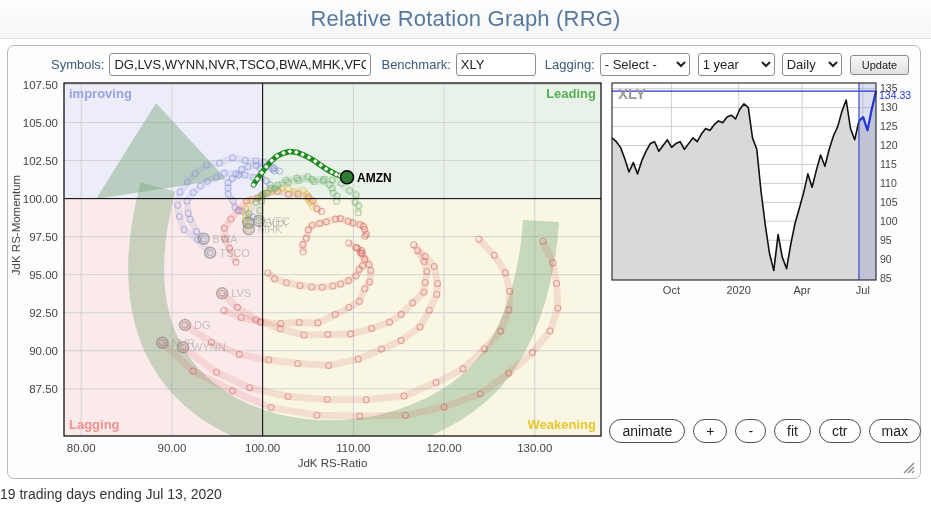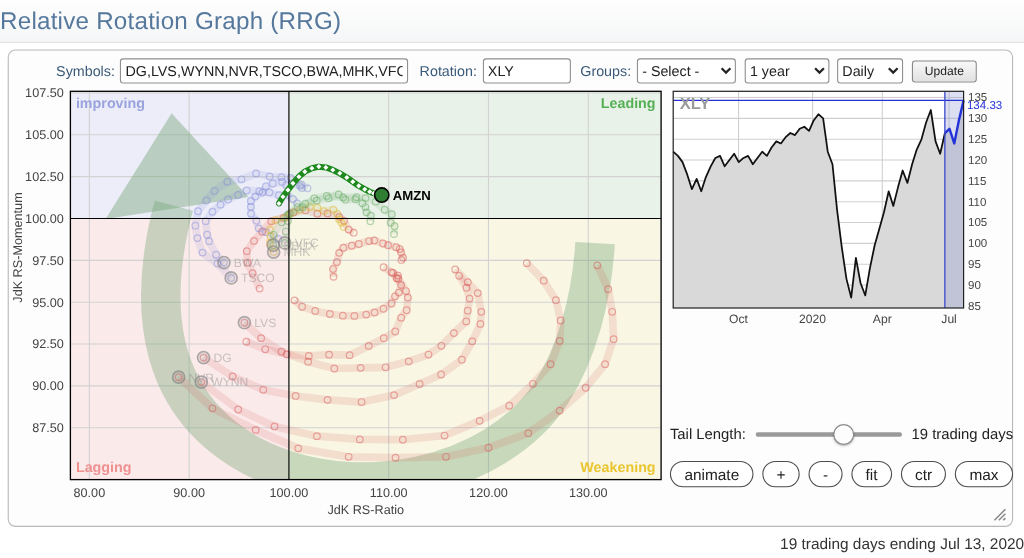--- a/index.html
+++ b/index.html
@@ -1,18 +1,18 @@
 <!DOCTYPE html>
 <html><head>
 <meta charset="utf-8">
 <style>
   html,body{margin:0;padding:0}
   body{width:931px;height:507px;position:relative;overflow:hidden;background:#fff;
        font-family:"Liberation Sans",sans-serif;color:#222}
-  .header{height:38px;background:linear-gradient(#fefefe,#f5f6f7);border-bottom:1px solid #e0e0e0;text-align:left}
+  .header{height:38px;background:linear-gradient(#fefefe,#f5f6f7);border-bottom:1px solid #e0e0e0;text-align:center}
   .header h1{margin:0;line-height:38px;font-size:22px;font-weight:400;color:#56789c;letter-spacing:.2px}
 
   .panel{position:absolute;left:7px;top:45px;width:914px;height:434px;box-sizing:border-box;
          border:1px solid #b9b9b9;border-radius:7px;background:#fdfdfe}
 
   .controls{position:absolute;left:0;top:7px;width:100%;display:flex;align-items:center;
             font-size:13px;color:#3a5a78;white-space:nowrap}
   .controls .lbl{flex:0 0 auto}
   .controls input{border:1px solid #8f8f8f;border-radius:3px;padding:2px 4px;height:17px;
                   font:13px "Liberation Sans",sans-serif;color:#222;background:#fff;margin-left:5px}
@@ -23,43 +23,43 @@
 
   .rrg-wrap{position:absolute;left:0;top:29px;width:600px;height:398px}
   .price-wrap{position:absolute;left:600px;top:32px;width:314px;height:232px}
 
   .slider-row{position:absolute;left:601px;top:341px;width:312px;display:flex;align-items:center;
               gap:9px;font-size:13.5px;color:#222}
   .track{flex:1;height:4px;background:#9a9a9a;border-radius:2px;position:relative;cursor:pointer}
   .thumb{position:absolute;left:60%;top:50%;transform:translate(-50%,-50%);width:17px;height:17px;
          border-radius:50%;background:#fdfdfd;border:1px solid #8a8a8a;box-shadow:0 1px 2px rgba(0,0,0,.3)}
 
-  .btns{position:absolute;left:601px;top:373px;width:312px;display:flex;justify-content:center;gap:8px}
+  .btns{position:absolute;left:601px;top:373px;width:312px;display:flex;justify-content:flex-end;gap:8px}
   .pill{border:1.5px solid #4d4d4d;border-radius:15px;background:rgba(255,255,255,.85);
         padding:3px 12px;font-size:14px;color:#222;min-width:20px;cursor:pointer}
 
-  .caption{position:absolute;left:0;top:486px;width:100%;text-align:right;font-size:14px;color:#333}
+  .caption{position:absolute;left:0;top:486px;width:100%;text-align:left;font-size:14px;color:#333}
   .resize{position:absolute;right:5px;bottom:4px;width:13px;height:13px}
   svg text{font-family:"Liberation Sans",sans-serif}
 </style>
 </head>
 <body>
 
 <div class="header">
   <h1>Relative Rotation Graph (RRG)</h1>
 </div>
 
 <div class="panel">
 
   <div class="controls">
     <span class="lbl" style="margin-left:43px">Symbols:</span>
     <input style="width: 252px;" value="DG,LVS,WYNN,NVR,TSCO,BWA,MHK,VFC,SBUX">
-    <span class="lbl" style="margin-left:10px">Rotation:</span>
+    <span class="lbl" style="margin-left:10px">Benchmark:</span>
     <input style="width: 70px;" value="XLY">
-    <span class="lbl" style="margin-left:9px">Groups:</span>
+    <span class="lbl" style="margin-left:9px">Lagging:</span>
     <select style="width:90px">
       <option>- Select -</option>
     </select>
     <select style="width:77px;margin-left:8px">
       <option>1 year</option>
     </select>
     <select style="width:60px;margin-left:7px">
       <option>Daily</option>
     </select>
     <button class="update-btn">Update</button>
@@ -442,27 +442,20 @@
         <text x="270" y="33.125" font-size="10.5" fill="#444">130</text>
         <text x="270" y="14.182692307692308" font-size="10.5" fill="#444">135</text>
         <text x="269" y="21.22096153846149" font-size="10.5" fill="#2433d8">134.33</text>
         <text x="61.4" y="216" text-anchor="middle" font-size="11" fill="#444">Oct</text>
         <text x="128.72" y="216" text-anchor="middle" font-size="11" fill="#444">2020</text>
         <text x="192.07999999999998" y="216" text-anchor="middle" font-size="11" fill="#444">Apr</text>
         <text x="252.79999999999998" y="216" text-anchor="middle" font-size="11" fill="#444">Jul</text>
       </svg>
   </div>
 
-  <div class="slider-row">
-    <span>Tail Length:</span>
-    <div class="track">
-      <div class="thumb"></div>
-    </div>
-    <span>19 trading days</span>
-  </div>
 
   <div class="btns">
     <button class="pill">animate</button>
     <button class="pill">+</button>
     <button class="pill">-</button>
     <button class="pill">fit</button>
     <button class="pill">ctr</button>
     <button class="pill">max</button>
   </div>
 

